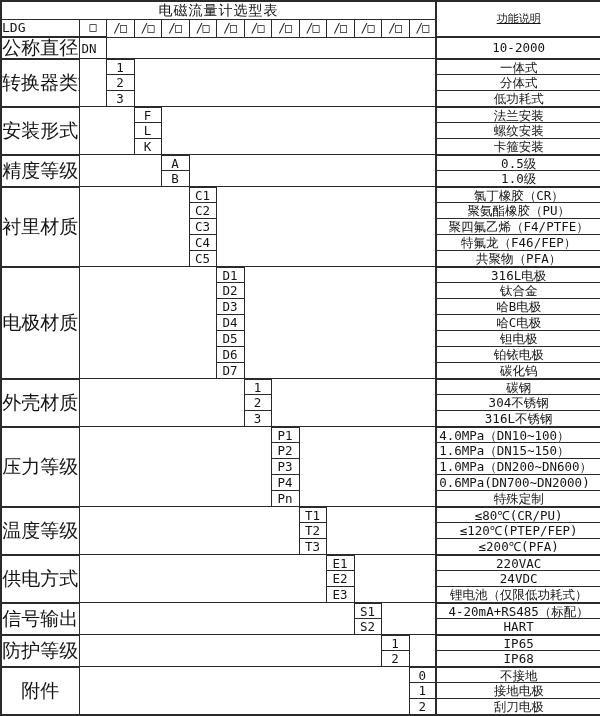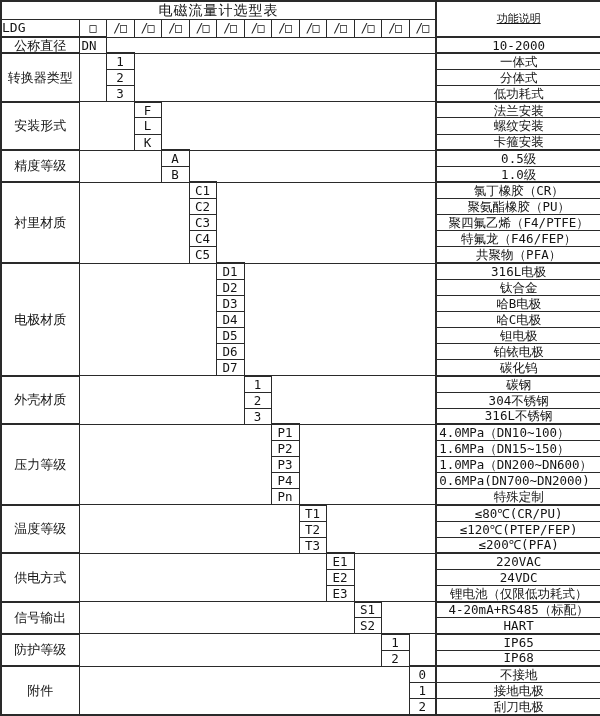--- a/index.html
+++ b/index.html
@@ -21,21 +21,21 @@
     overflow:hidden;
     white-space:nowrap;
   }
   tr.hdr{height:18px;}
   tr.model{height:18px;}
   tr.r{height:16px;}
   td.st{border-top-width:2px;}         
   td.funchdr{border-left-width:2px;font-size:11px;text-decoration:underline;}
   td.desc{border-left-width:2px;}
   td.title{font-size:14px;letter-spacing:1px;}
-  td.lbl{font-size:13px;}
+  td.lbl{font-size:19px;}
   td.ldg{text-align:left;font-size:13px;}
   td.code{font-size:12.5px;}
   td.box{font-style:italic;font-size:12px;letter-spacing:-1px;}
   td.leftal{text-align:left;padding-left:2px;}
   td.fill{border-top-width:inherit;}
 </style>
 </head>
 <body>
 
 <div class="wrap">

